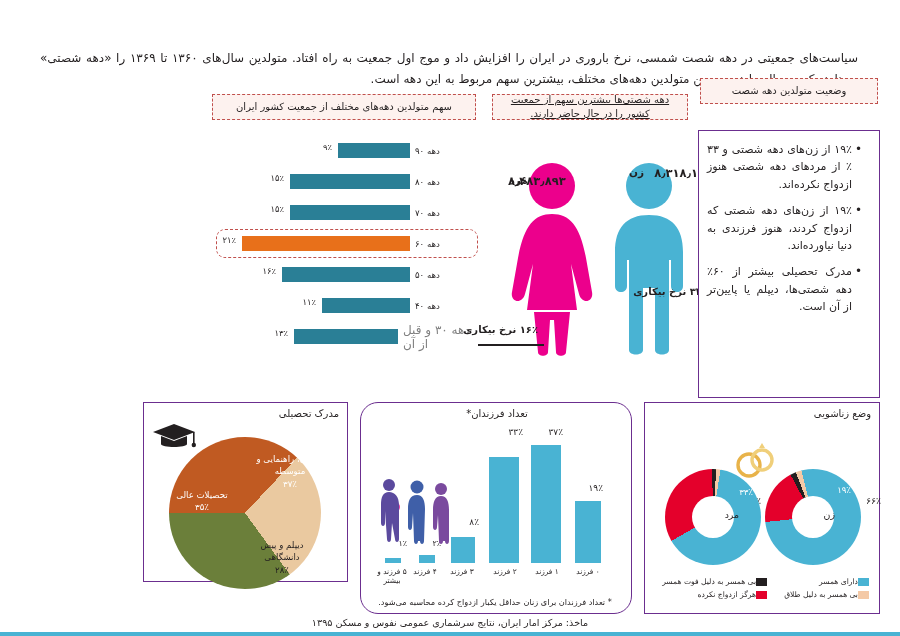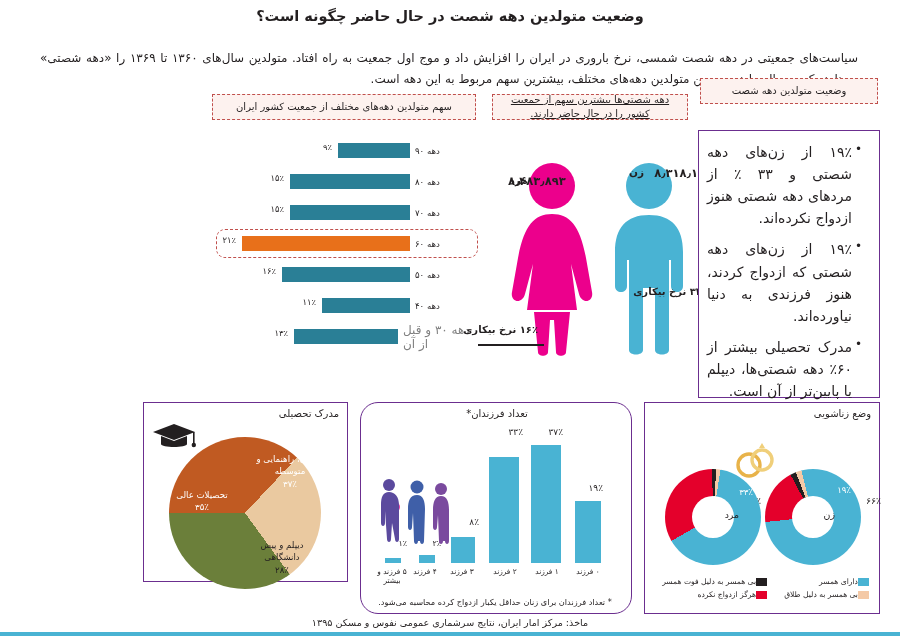--- a/index.html
+++ b/index.html
@@ -79,21 +79,21 @@
   #sixties-box {
     position:absolute; top:130px; right:20px; width:182px; height:268px;
     border:1.6px solid #6b2e8f; background:#ffffff;
   }
   #sixties-box ul {
     margin:0; padding:10px 18px 0 8px;
     list-style:none; direction:rtl;
   }
   #sixties-box li {
     position:relative;
-    font-size:14px; line-height:1.58;
+    font-size:11px; line-height:1.58;
     margin-bottom:9px; text-align:justify;
     padding-right:9px;
   }
   #sixties-box li:before {
     content:"•"; position:absolute; right:-1px; top:-1px;
     font-size:12px; color:#231f20;
   }
 
   
   .panel {
@@ -152,21 +152,20 @@
     position:absolute; bottom:8px; left:0; width:900px;
     text-align:center; font-size:9.6px; direction:rtl; color:#231f20;
   }
   .bottom-bar { position:absolute; bottom:0; left:0; width:900px; height:4px; background:#49b3d3; }
 </style>
 </head>
 <body>
 
 <div class="page">
 
-  <div class="title">وضعیت متولدین دهه شصت در حال حاضر چگونه است؟</div>
   <div class="intro">سیاست‌های جمعیتی در دهه شصت شمسی، نرخ باروری در ایران را افزایش داد و موج اول جمعیت به راه افتاد. متولدین سال‌های ۱۳۶۰ تا ۱۳۶۹ را «دهه شصتی» می‌نامند که در حال حاضر، در بین متولدین دهه‌های مختلف، بیشترین سهم مربوط به این دهه است.</div>
 
   <div class="ribbon" id="ribbon-bars">سهم متولدین دهه‌های مختلف از جمعیت کشور ایران</div>
   <div class="ribbon" id="ribbon-gender">دهه شصتی‌ها بیشترین سهم از جمعیت کشور را در حال حاضر دارند.</div>
   <div class="ribbon" id="ribbon-sixties">وضعیت متولدین دهه شصت</div>
 
   <div id="bars-panel">
 
     <div class="bar-row" style="top:4px;">
       <div class="bar-label">دهه ۹۰</div>

